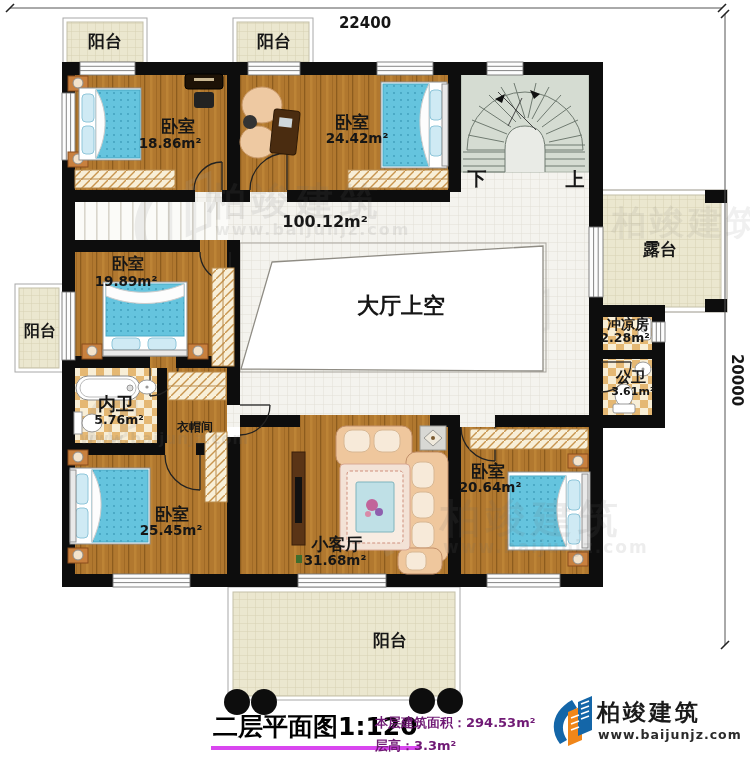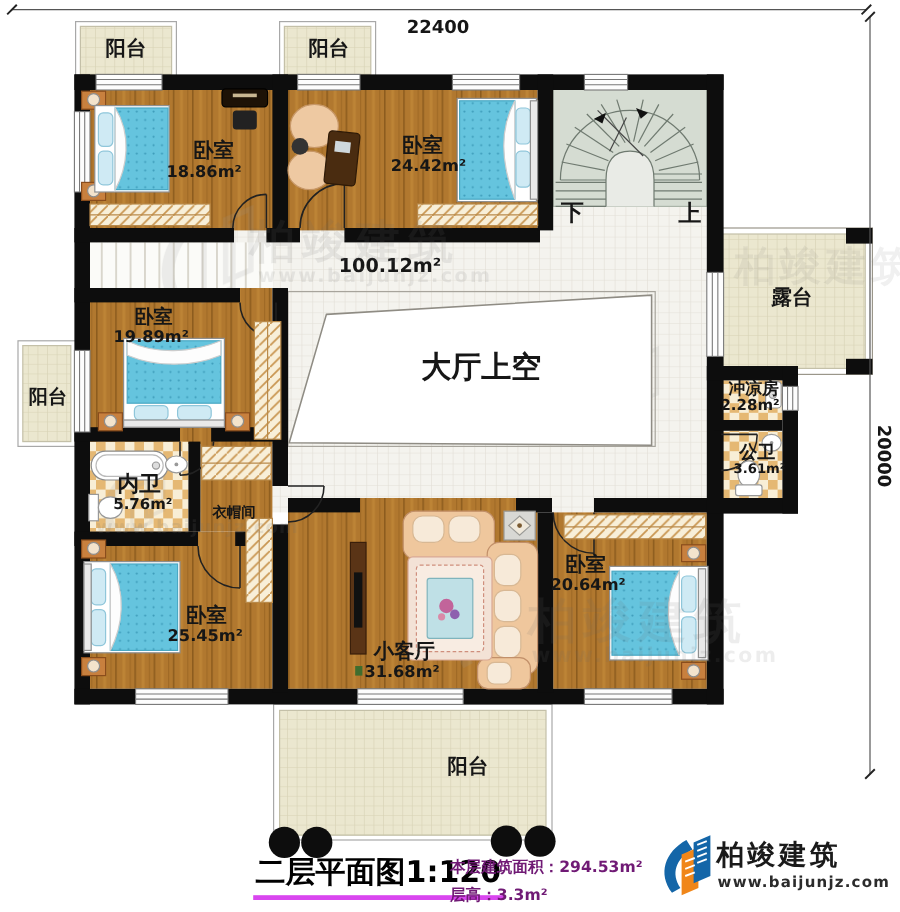--- a/index.html
+++ b/index.html
@@ -423,21 +423,21 @@
 <div class="lbl" style="left:178px;top:126px;font-size:17px">卧室</div>
 <div class="lbl" style="left:170px;top:144px;font-size:13.5px">18.86m²</div>
 <div class="lbl" style="left:352px;top:122px;font-size:17px">卧室</div>
 <div class="lbl" style="left:357px;top:139px;font-size:13.5px">24.42m²</div>
 
 <div class="lbl" style="left:477px;top:178px;font-size:19px">下</div>
 <div class="lbl" style="left:575px;top:179px;font-size:19px">上</div>
 
 <div class="lbl" style="left:660px;top:249px;font-size:17px">露台</div>
 <div class="lbl" style="left:325px;top:222px;font-size:16px">100.12m²</div>
-<div class="lbl" style="left:401px;top:306px;font-size:25px">大厅上空</div>
+<div class="lbl" style="left:401px;top:306px;font-size:22px">大厅上空</div>
 
 <div class="lbl" style="left:628px;top:324px;font-size:14px">冲凉房</div>
 <div class="lbl" style="left:625px;top:338px;font-size:12.5px">2.28m²</div>
 <div class="lbl" style="left:631px;top:377px;font-size:15px">公卫</div>
 <div class="lbl" style="left:633px;top:391px;font-size:11px">3.61m²</div>
 
 <div class="lbl" style="left:128px;top:264px;font-size:16px">卧室</div>
 <div class="lbl" style="left:126px;top:282px;font-size:13.5px">19.89m²</div>
 <div class="lbl" style="left:40px;top:331px;font-size:16px">阳台</div>
 

